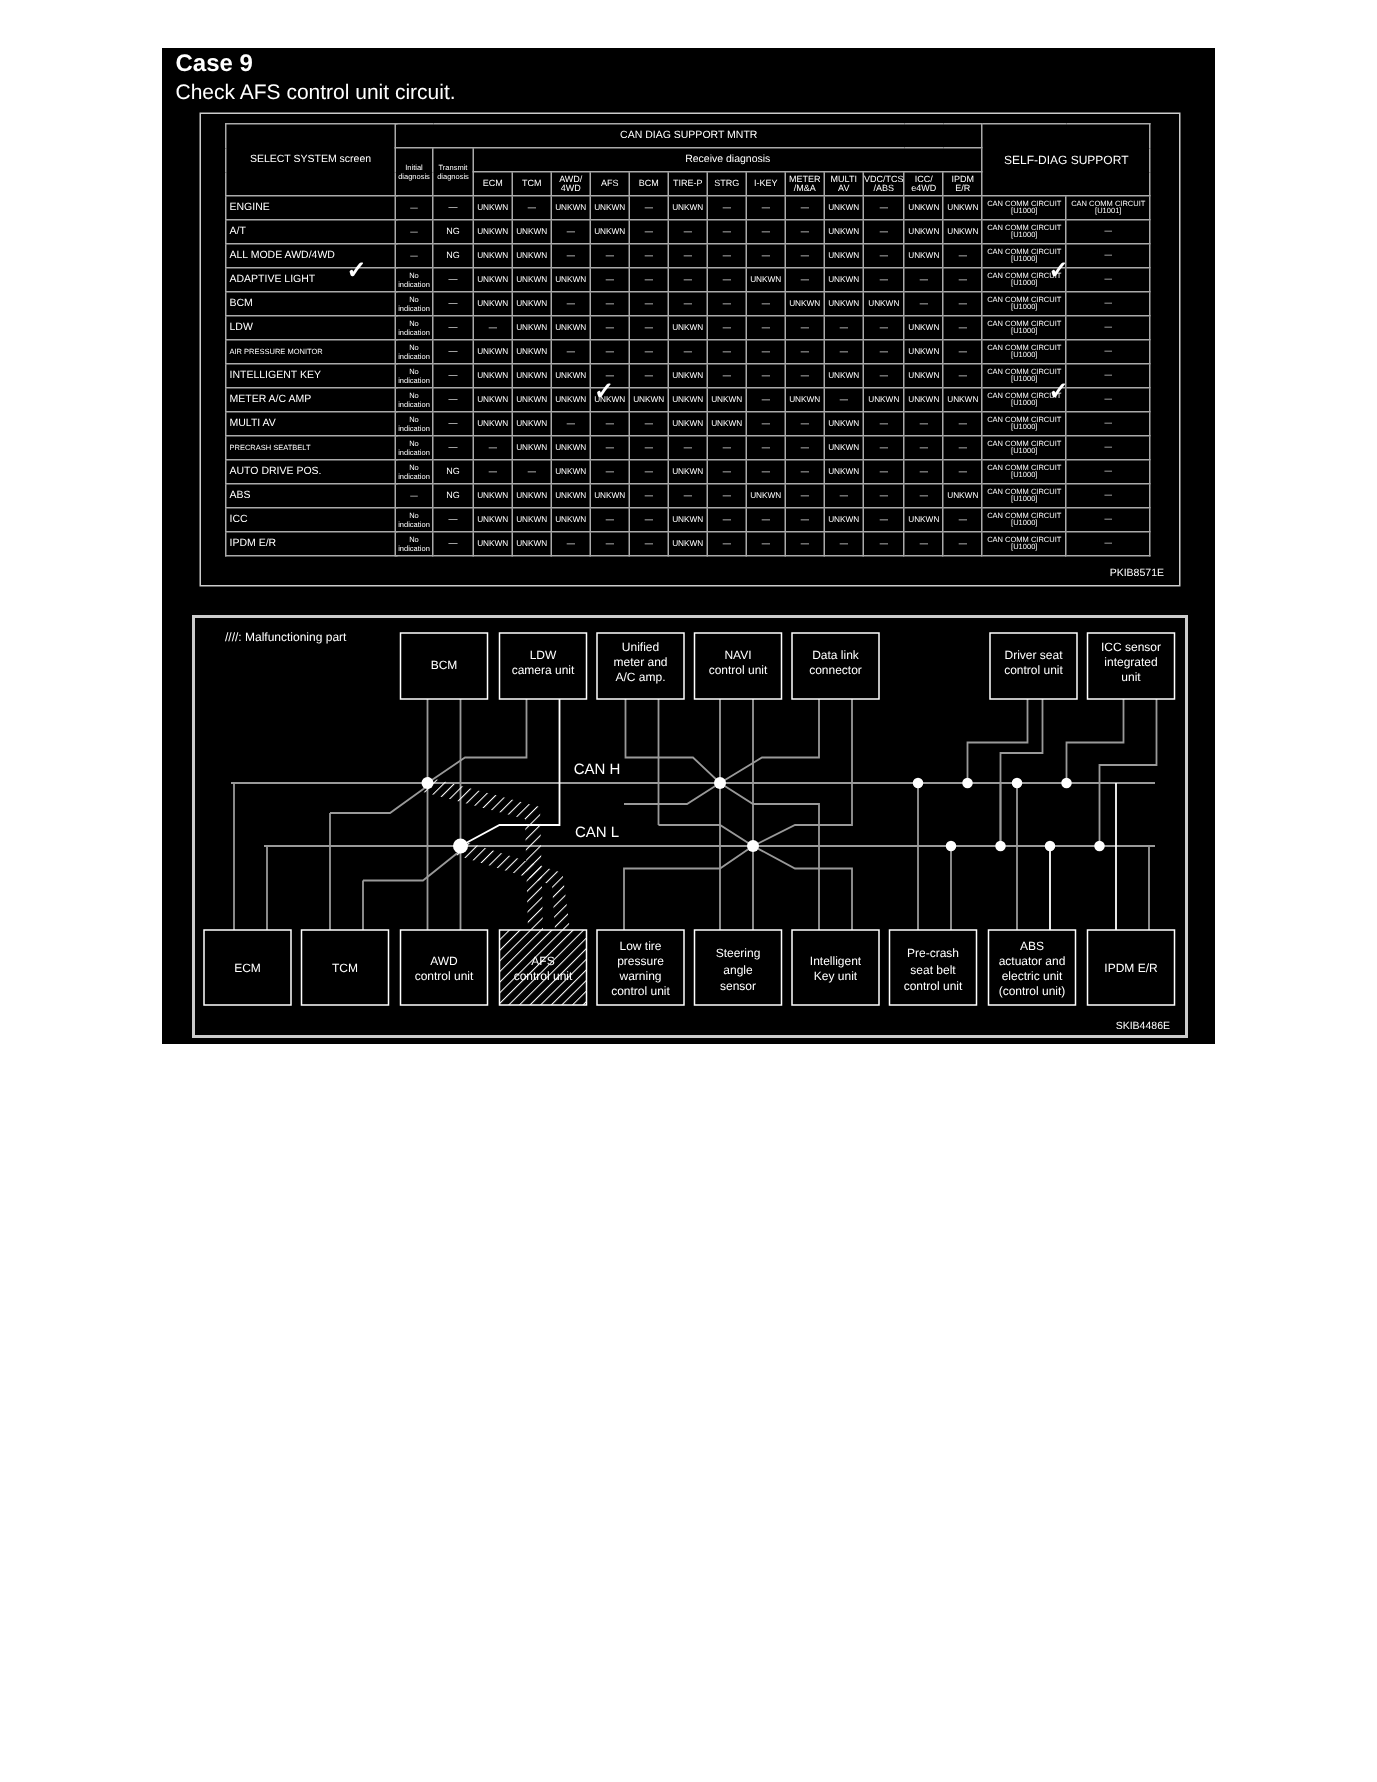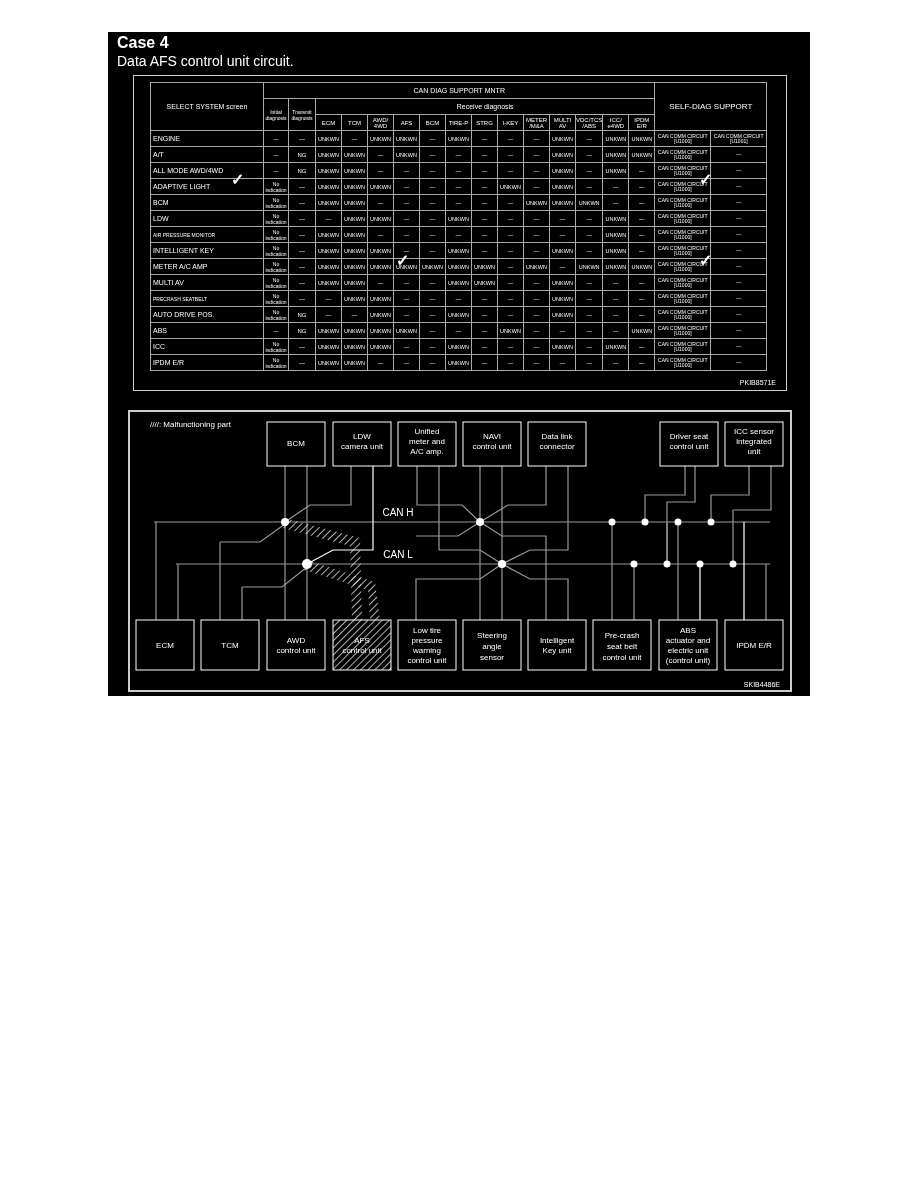--- a/index.html
+++ b/index.html
@@ -17,22 +17,22 @@
   .code1{position:absolute;right:10px;bottom:4px;font-size:7px;}
   .check{position:absolute;font-size:16px;font-weight:bold;color:#fff;}
   #diagbox{position:absolute;left:20px;top:378px;width:660px;height:278px;border:2px solid #ccc;}
   #diagbox svg{position:absolute;left:0;top:0;}
   .code2{position:absolute;right:10px;bottom:2px;font-size:7px;}
 </style>
 </head>
 <body>
 
 <div id="panel">
-  <div class="h1">Case 4</div>
-  <div class="h2">Data AFS control unit circuit.</div>
+  <div class="h1">Case 9</div>
+  <div class="h2">Check AFS control unit circuit.</div>
 
   <div id="tblbox">
     <table class="diag" id="diagtable">
       <thead>
         <tr>
           <th rowspan="3" colspan="2" style="width:112px">SELECT SYSTEM screen</th>
           <th colspan="15" style="font-size:7px">CAN DIAG SUPPORT MNTR</th>
           <th rowspan="3" colspan="2" style="width:110px;font-size:8px">SELF-DIAG SUPPORT</th>
         </tr>
         <tr>

